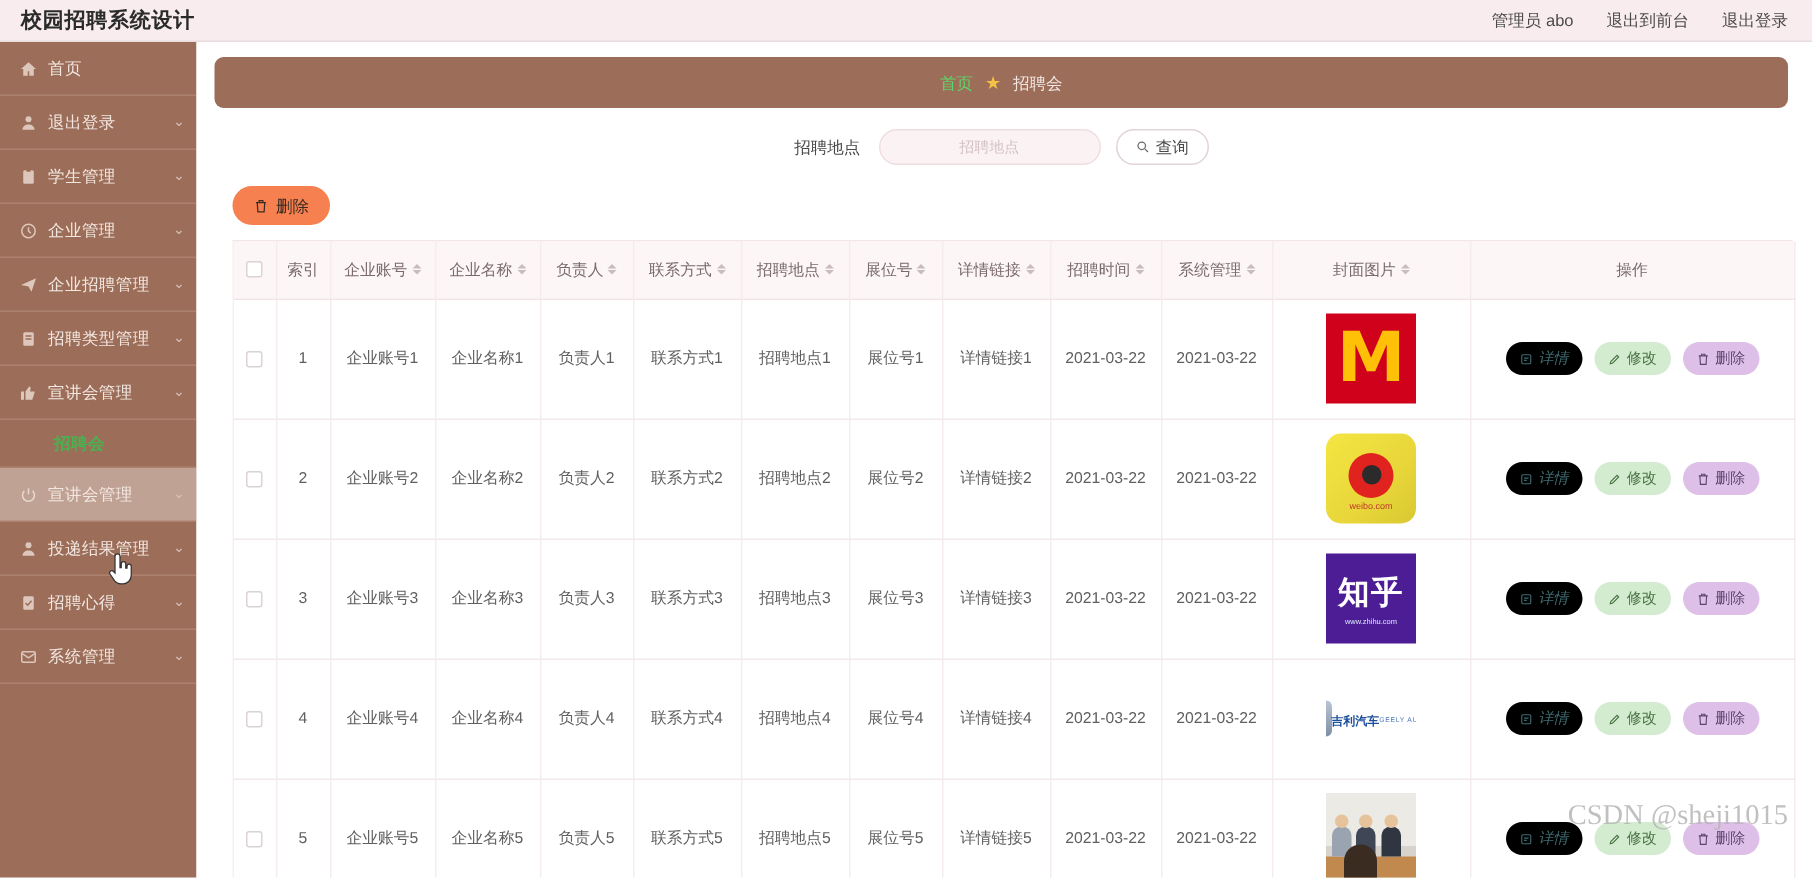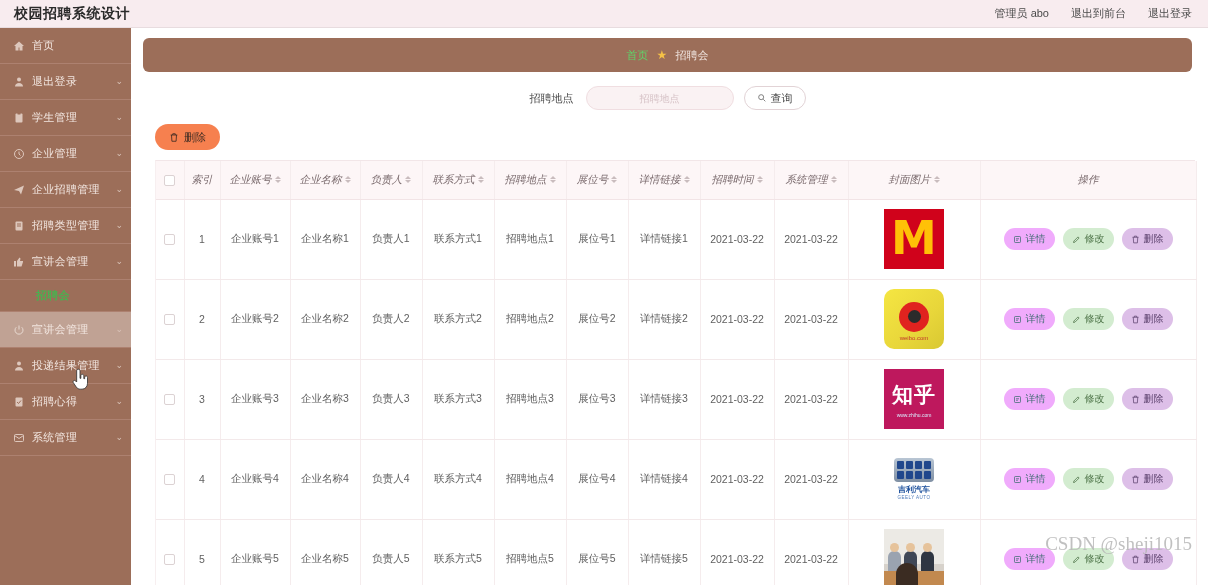--- a/index.html
+++ b/index.html
@@ -132,21 +132,21 @@
     width: 1040px;
     border-top: 1px solid #f2e6e8;
     border-left: 1px solid #f7eff0;
   }
   table { border-collapse: collapse; width: 1040px; table-layout: fixed; }
   thead th {
     height: 38px; background: #fdf6f7;
     font-size: 10.5px; font-weight: normal; color: #7a6a6d;
     border-right: 1px solid #f5eced;
     border-bottom: 1px solid #f2e4e6;
-    text-align: center; white-space: nowrap; font-style: italic;
+    text-align: center; white-space: nowrap;
   }
   .th-inner { display: inline-flex; align-items: center; gap: 3px; justify-content: center; }
   .sort-caret {
     display: inline-flex; flex-direction: column; gap: 1px; line-height: 0;
   }
   .sort-caret i {
     display: block; width: 0; height: 0;
     border-left: 3px solid transparent; border-right: 3px solid transparent;
   }
   .sort-caret i.up { border-bottom: 3.5px solid #c9bcbe; }
@@ -164,21 +164,21 @@
     border: 1px solid #dcd2d3; border-radius: 2px;
     background: #fff; cursor: pointer; vertical-align: middle;
   }
   .ops { display: flex; align-items: center; justify-content: center; gap: 8px; }
   .op-btn {
     height: 22px; padding: 0 9px; border: none; border-radius: 11px;
     font-size: 10px; cursor: pointer;
     display: inline-flex; align-items: center; gap: 4px;
     font-family: inherit;
   }
-  .op-detail { background: #f0abfc; color: #3f6b72; }
+  .op-detail { background: #000000; color: #3f6b72; font-style: italic; }
   .op-edit   { background: #d3ecd0; color: #4b7245; }
   .op-del    { background: #ddbfe8; color: #5f4470; }
   .op-btn svg { width: 9px; height: 9px; }
 
   
   .thumb { width: 60px; height: 60px; margin: 0 auto; position: relative; overflow: hidden; }
   .thumb-mcd { background: #d0021b; display: flex; align-items: center; justify-content: center; }
   .thumb-mcd .m {
     font-size: 46px; font-weight: bold; color: #ffc107;
     font-family: "DejaVu Sans", sans-serif; line-height: .85;
@@ -192,28 +192,28 @@
     width: 30px; height: 30px; border-radius: 50%;
     background: #e0231f; display: flex; align-items: center; justify-content: center;
     margin-top: 4px;
   }
   .thumb-weibo .eye::after {
     content: ""; width: 13px; height: 13px; border-radius: 50%;
     background: #2b2b2b;
   }
   .thumb-weibo .wtxt { font-size: 6px; color: #c0392b; margin-top: 3px; }
   .thumb-zhihu {
-    background: #be185d; display: flex; align-items: center; justify-content: center;
+    background: #4c1d95; display: flex; align-items: center; justify-content: center;
     flex-direction: column;
   }
   .thumb-zhihu .zt { font-size: 21px; color: #fff; font-weight: bold; letter-spacing: 1px; }
   .thumb-zhihu .zu { font-size: 5px; color: #d9eafd; margin-top: 3px; }
   .thumb-geely {
     background: #ffffff; display: flex; align-items: center; justify-content: center;
-    flex-direction: column;
+    flex-direction: row;
   }
   .thumb-geely .grille {
     width: 40px; height: 24px; border-radius: 4px;
     background: linear-gradient(#b9c6d4,#7f8fa3);
     display: grid; grid-template-columns: repeat(4,1fr); gap: 2px; padding: 3px;
   }
   .thumb-geely .grille i { background: #20478c; border-radius: 1px; display:block; }
   .thumb-geely .gt { font-size: 8px; color: #1b4f9c; font-weight: bold; margin-top: 2px; }
   .thumb-geely .gs { font-size: 4.5px; color: #4a77b8; letter-spacing: .5px; }
   .thumb-team { background: #d7d2cb; position: relative; }

